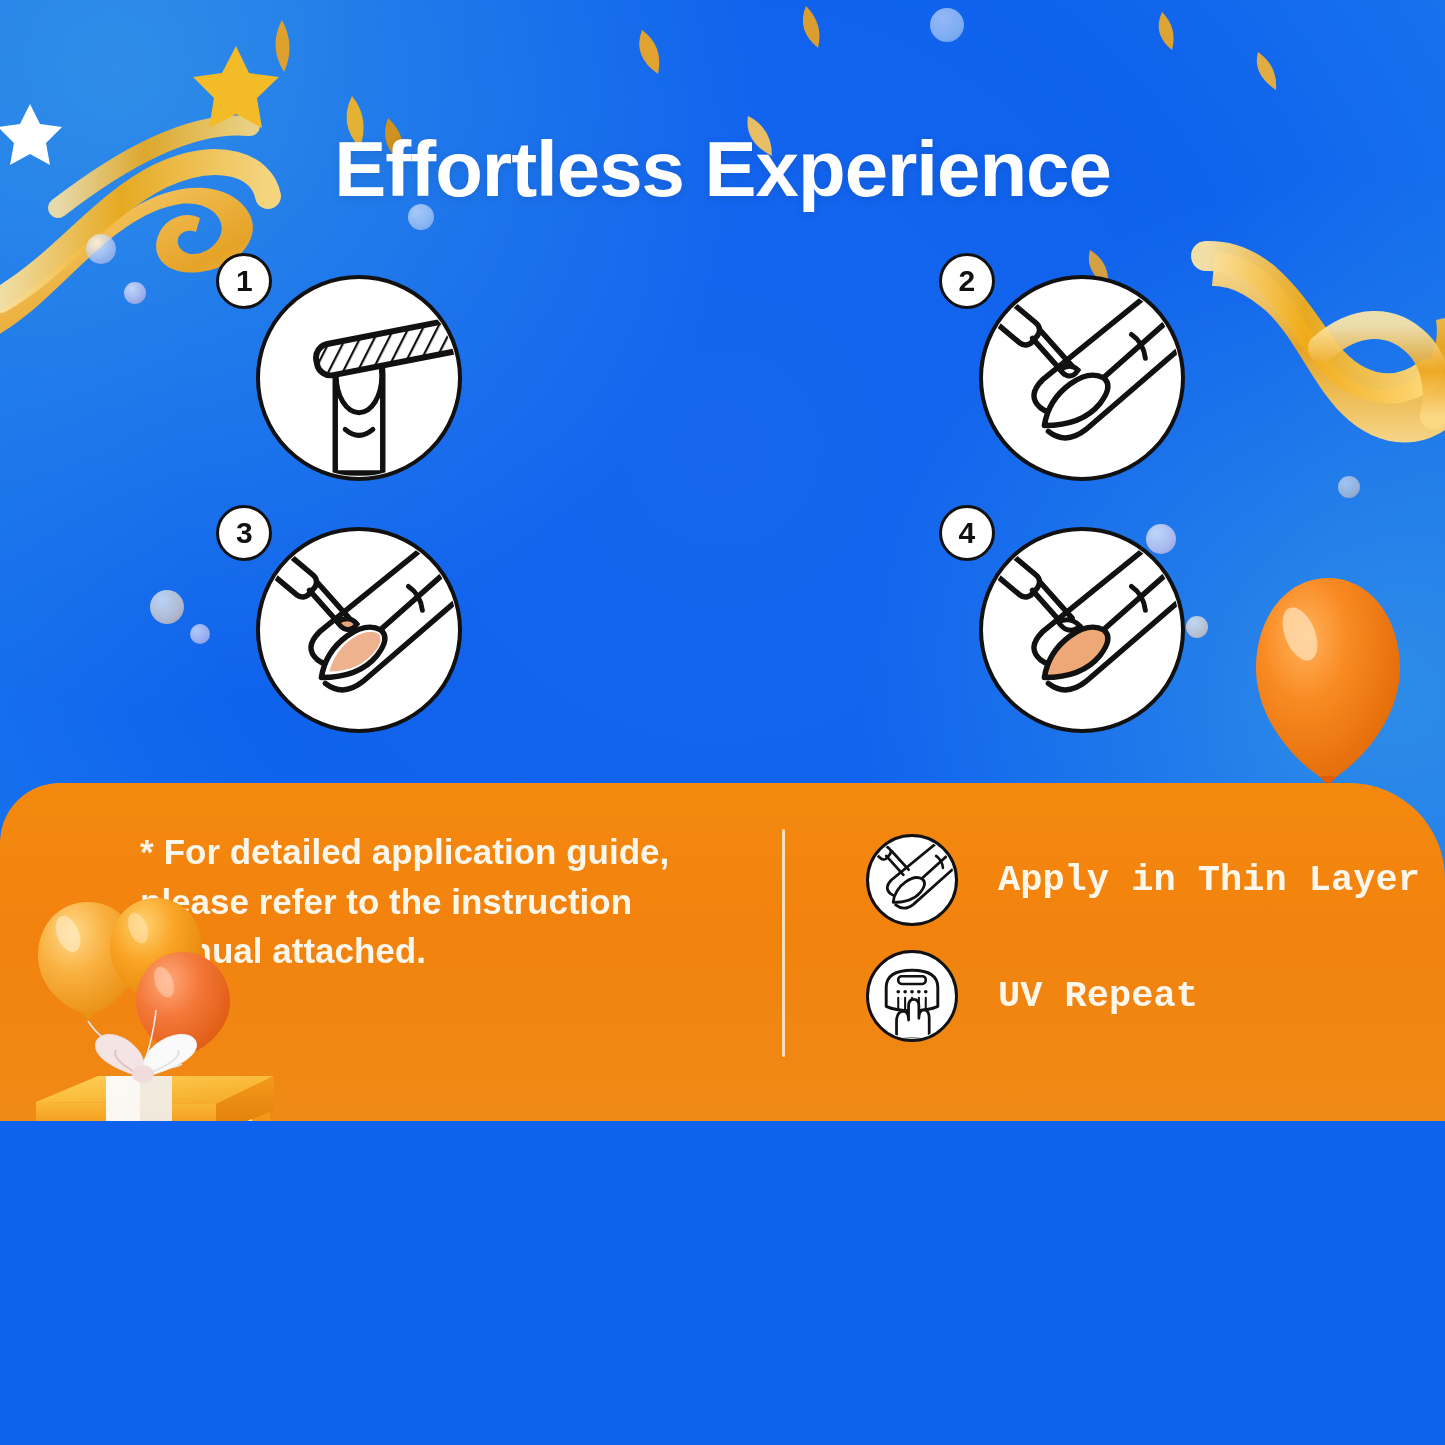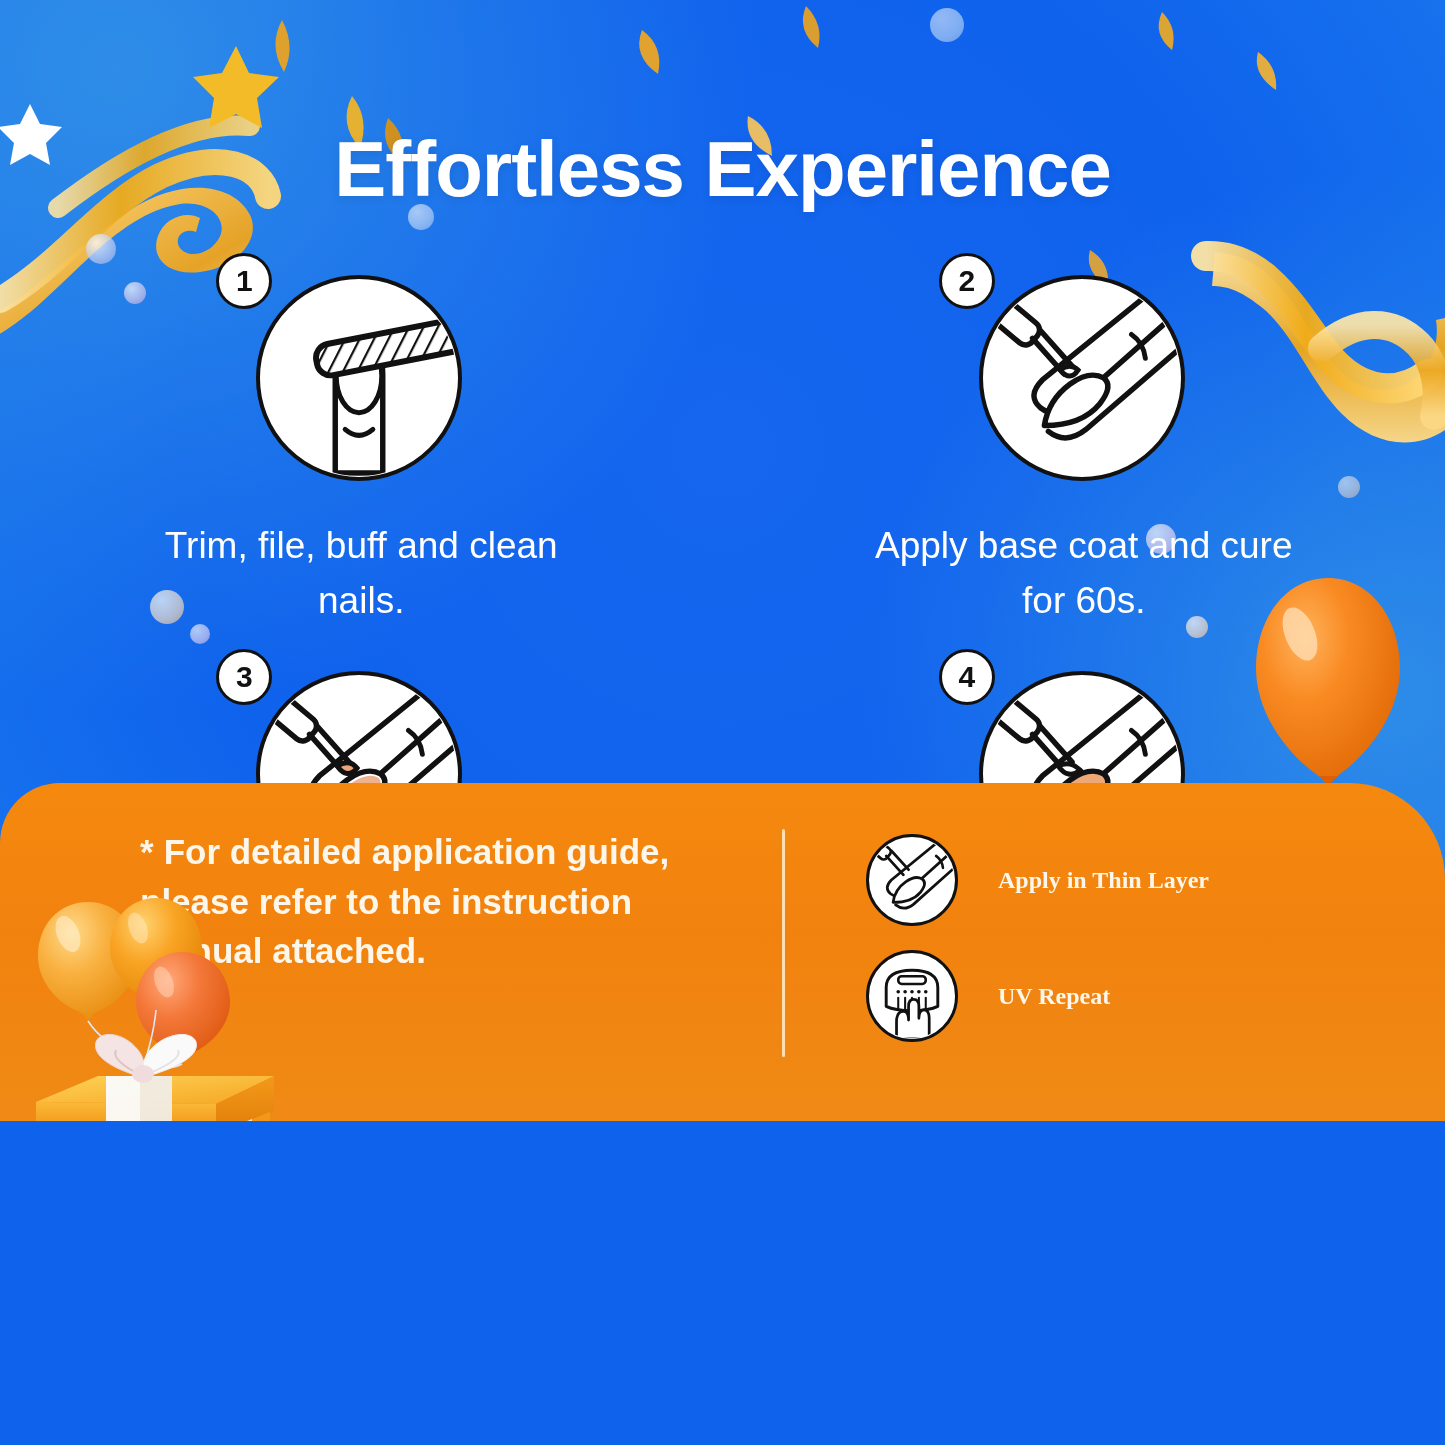--- a/index.html
+++ b/index.html
@@ -69,22 +69,22 @@
     background:rgba(255,248,225,.78);border-radius:2px;
   }
   #features{position:absolute;left:866px;top:48px;}
   .feat{display:flex;align-items:center;height:98px;margin-bottom:18px;}
   .feat .ficon{
     width:92px;height:92px;border-radius:50%;background:#fff;
     border:3px solid #111;box-sizing:border-box;flex:0 0 auto;overflow:hidden;
     position:relative;
   }
   .feat .flabel{
-    margin-left:40px;color:#fdf6ea;font-size:24px;font-weight:bold;white-space:nowrap;
-    font-family:Liberation Serif, serif;
+    margin-left:40px;color:#fdf6ea;font-size:37px;font-weight:bold;white-space:nowrap;
+    font-family:Liberation Mono, monospace;
   }
 
   
   #gift{position:absolute;left:20px;top:890px;width:270px;height:330px;}
   #bigballoon{position:absolute;left:1248px;top:572px;width:160px;height:360px;}
 </style>
 </head>
 <body>
 
 <div id="stage">
@@ -197,21 +197,20 @@
 
                 <path d="M86 152 q 14 12 28 0" fill="none" stroke="#111" stroke-width="5" stroke-linecap="round"></path>
 
                 <g transform="rotate(-11 120 82)">
                   <rect x="58" y="56" width="150" height="32" rx="14" fill="url(#hatch)" stroke="#111" stroke-width="6"></rect>
                 </g>
               </g>
             </svg>
           </div>
         </div>
-        <div class="caption">Trim, file, buff and clean nails.</div>
       </div>
 
       <div class="step">
         <div class="circwrap">
           <div class="numbadge">2</div>
           <div class="bigcirc">
             <svg viewBox="0 0 200 200" style="width:100%;height:100%;">
               <defs>
                   <clipPath id="c2">
                     <circle cx="100" cy="100" r="99"></circle>
@@ -226,21 +225,20 @@
                 <path d="M62 148 q 4 -26 26 -42 q 20 -14 34 -6 q 10 8 -4 26 q -18 22 -56 22 Z" fill="#fff" stroke="#111" stroke-width="5.5" stroke-linejoin="round"></path>
 
                 <rect x="10" y="32" width="48" height="26" rx="9" transform="rotate(40 34 45)" fill="#fff" stroke="#111" stroke-width="5.5"></rect>
                 <path d="M50 60 L82 96" stroke="#111" stroke-width="5.5" stroke-linecap="round"></path>
                 <path d="M58 52 L90 88" stroke="#111" stroke-width="5.5" stroke-linecap="round"></path>
                 <path d="M78 92 q 10 -8 18 0 q -8 12 -18 0 Z" fill="#fff" stroke="#111" stroke-width="5"></path>
               </g>
             </svg>
           </div>
         </div>
-        <div class="caption">Apply base coat and cure for 60s.</div>
       </div>
     </div>
 
     <div class="srow r2">
 
       <div class="step">
         <div class="circwrap">
           <div class="numbadge">3</div>
           <div class="bigcirc">
             <svg viewBox="0 0 200 200" style="width:100%;height:100%;">

